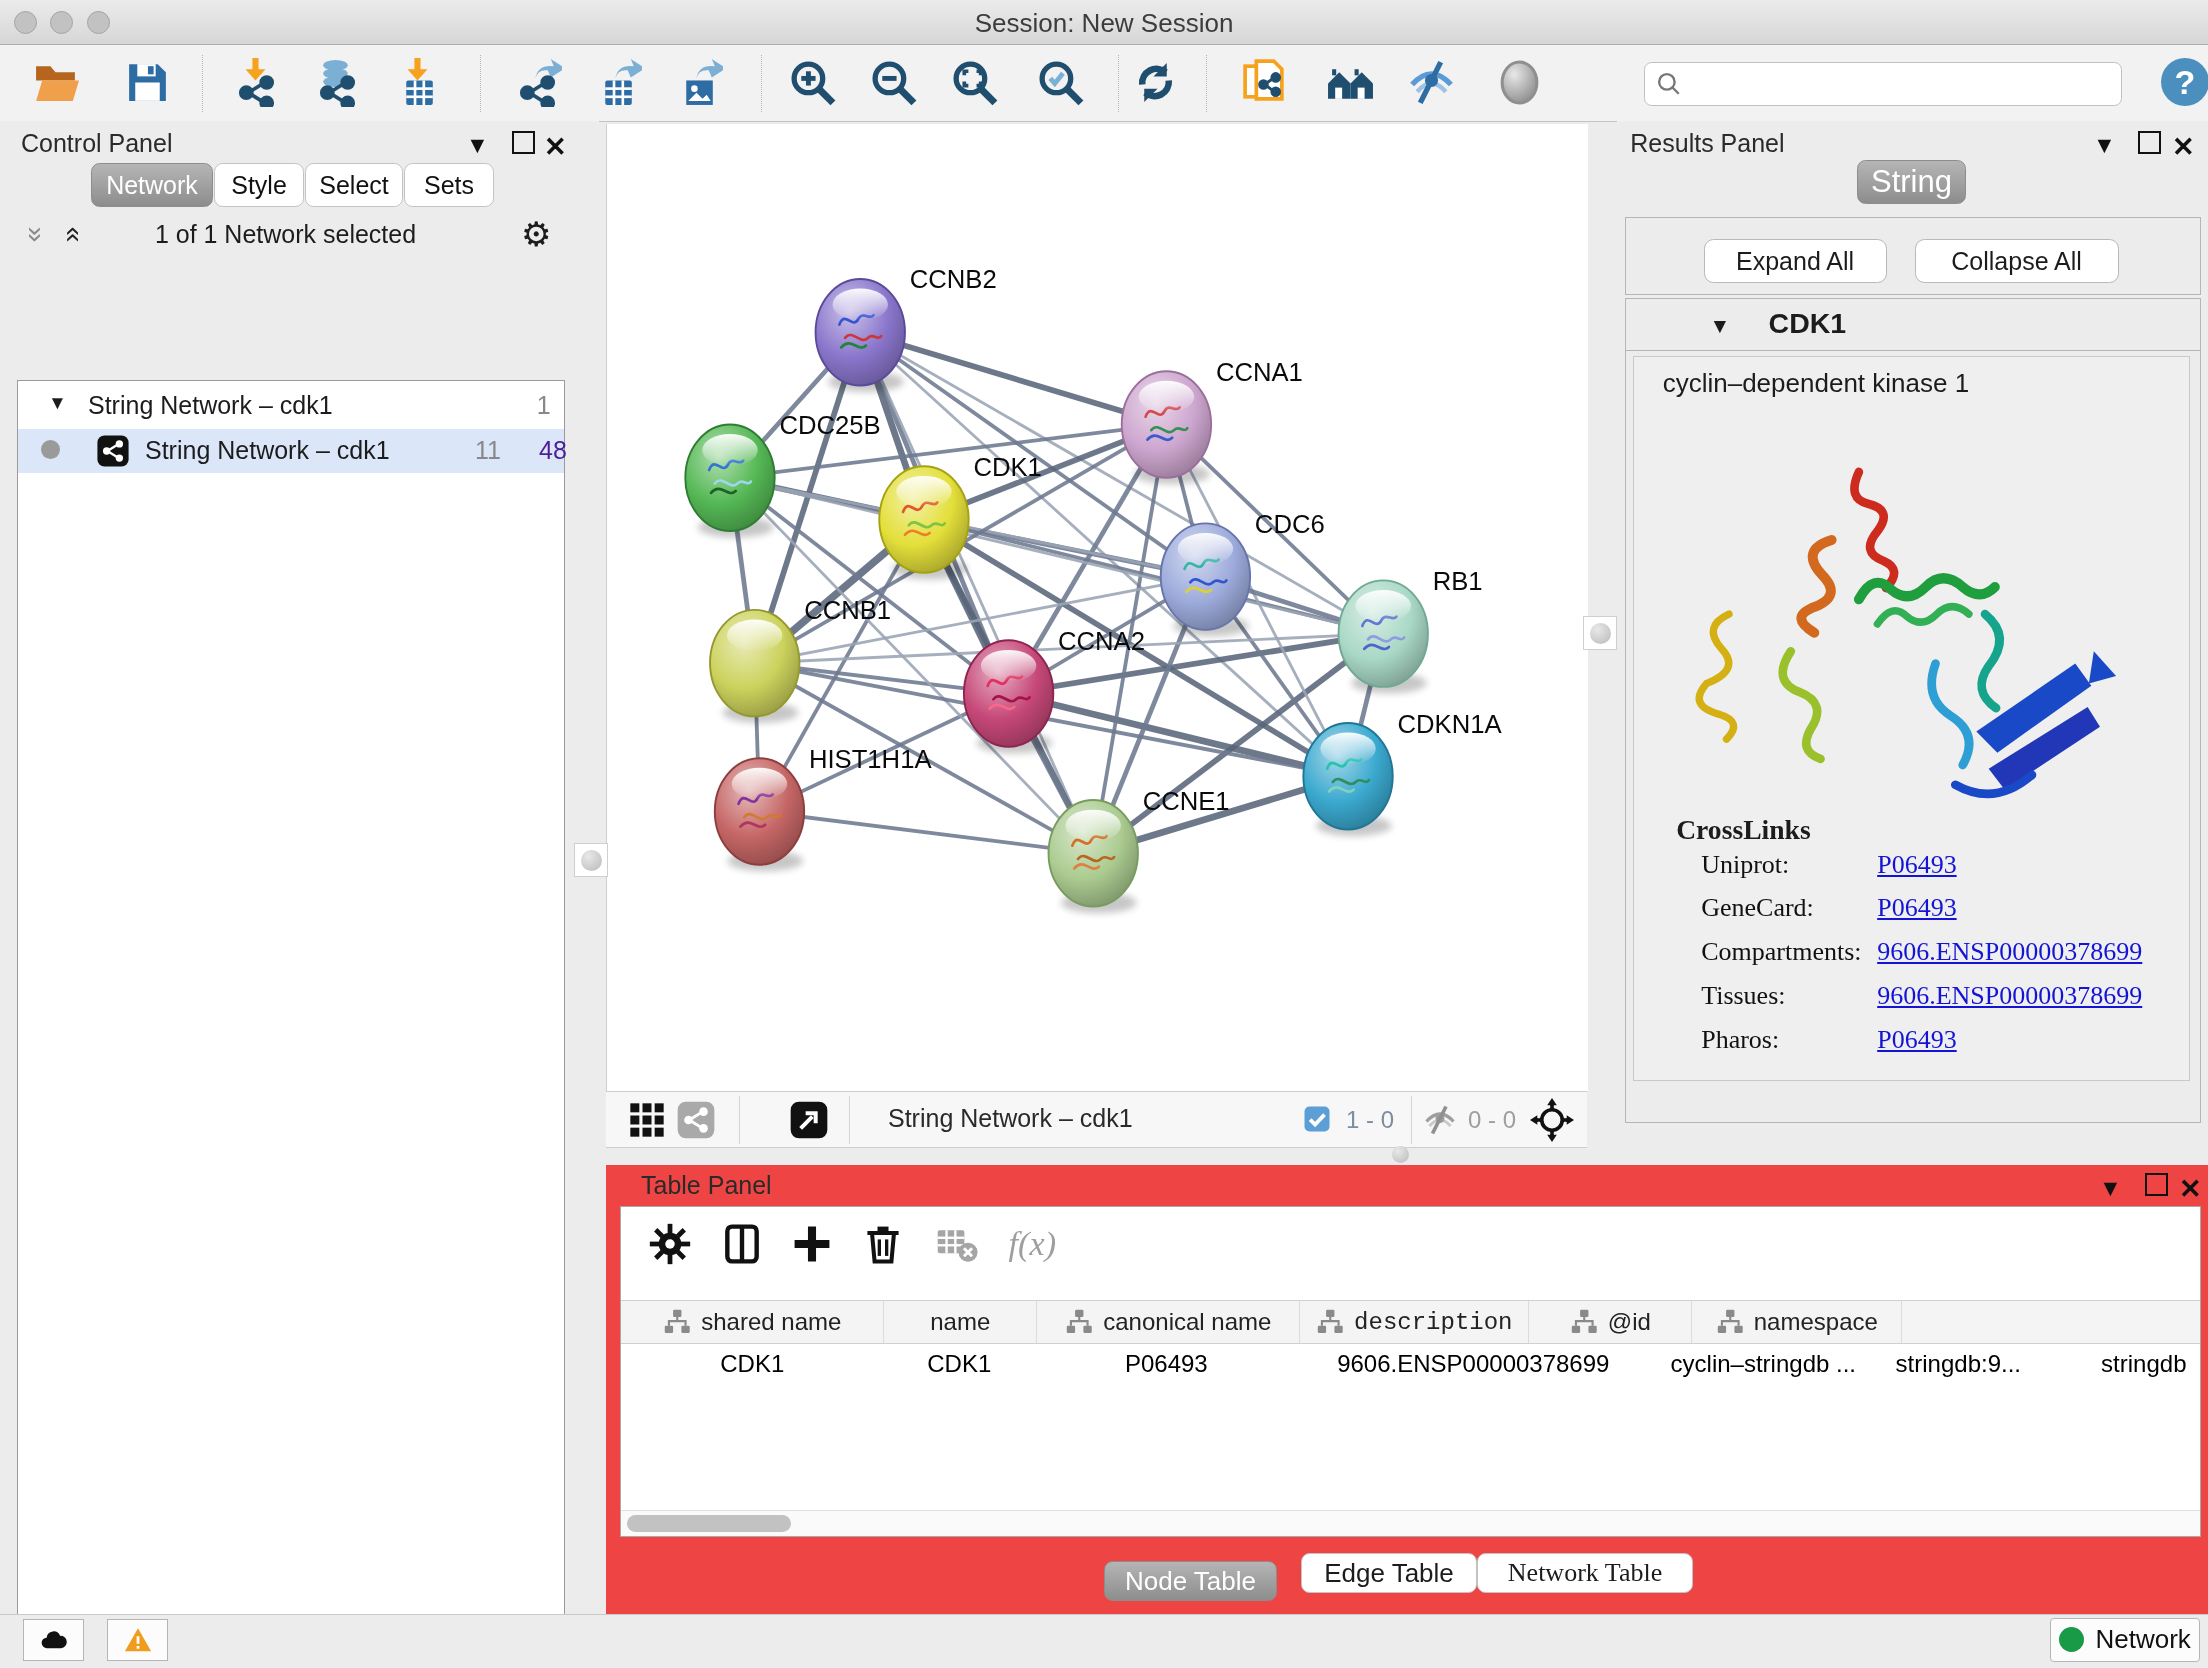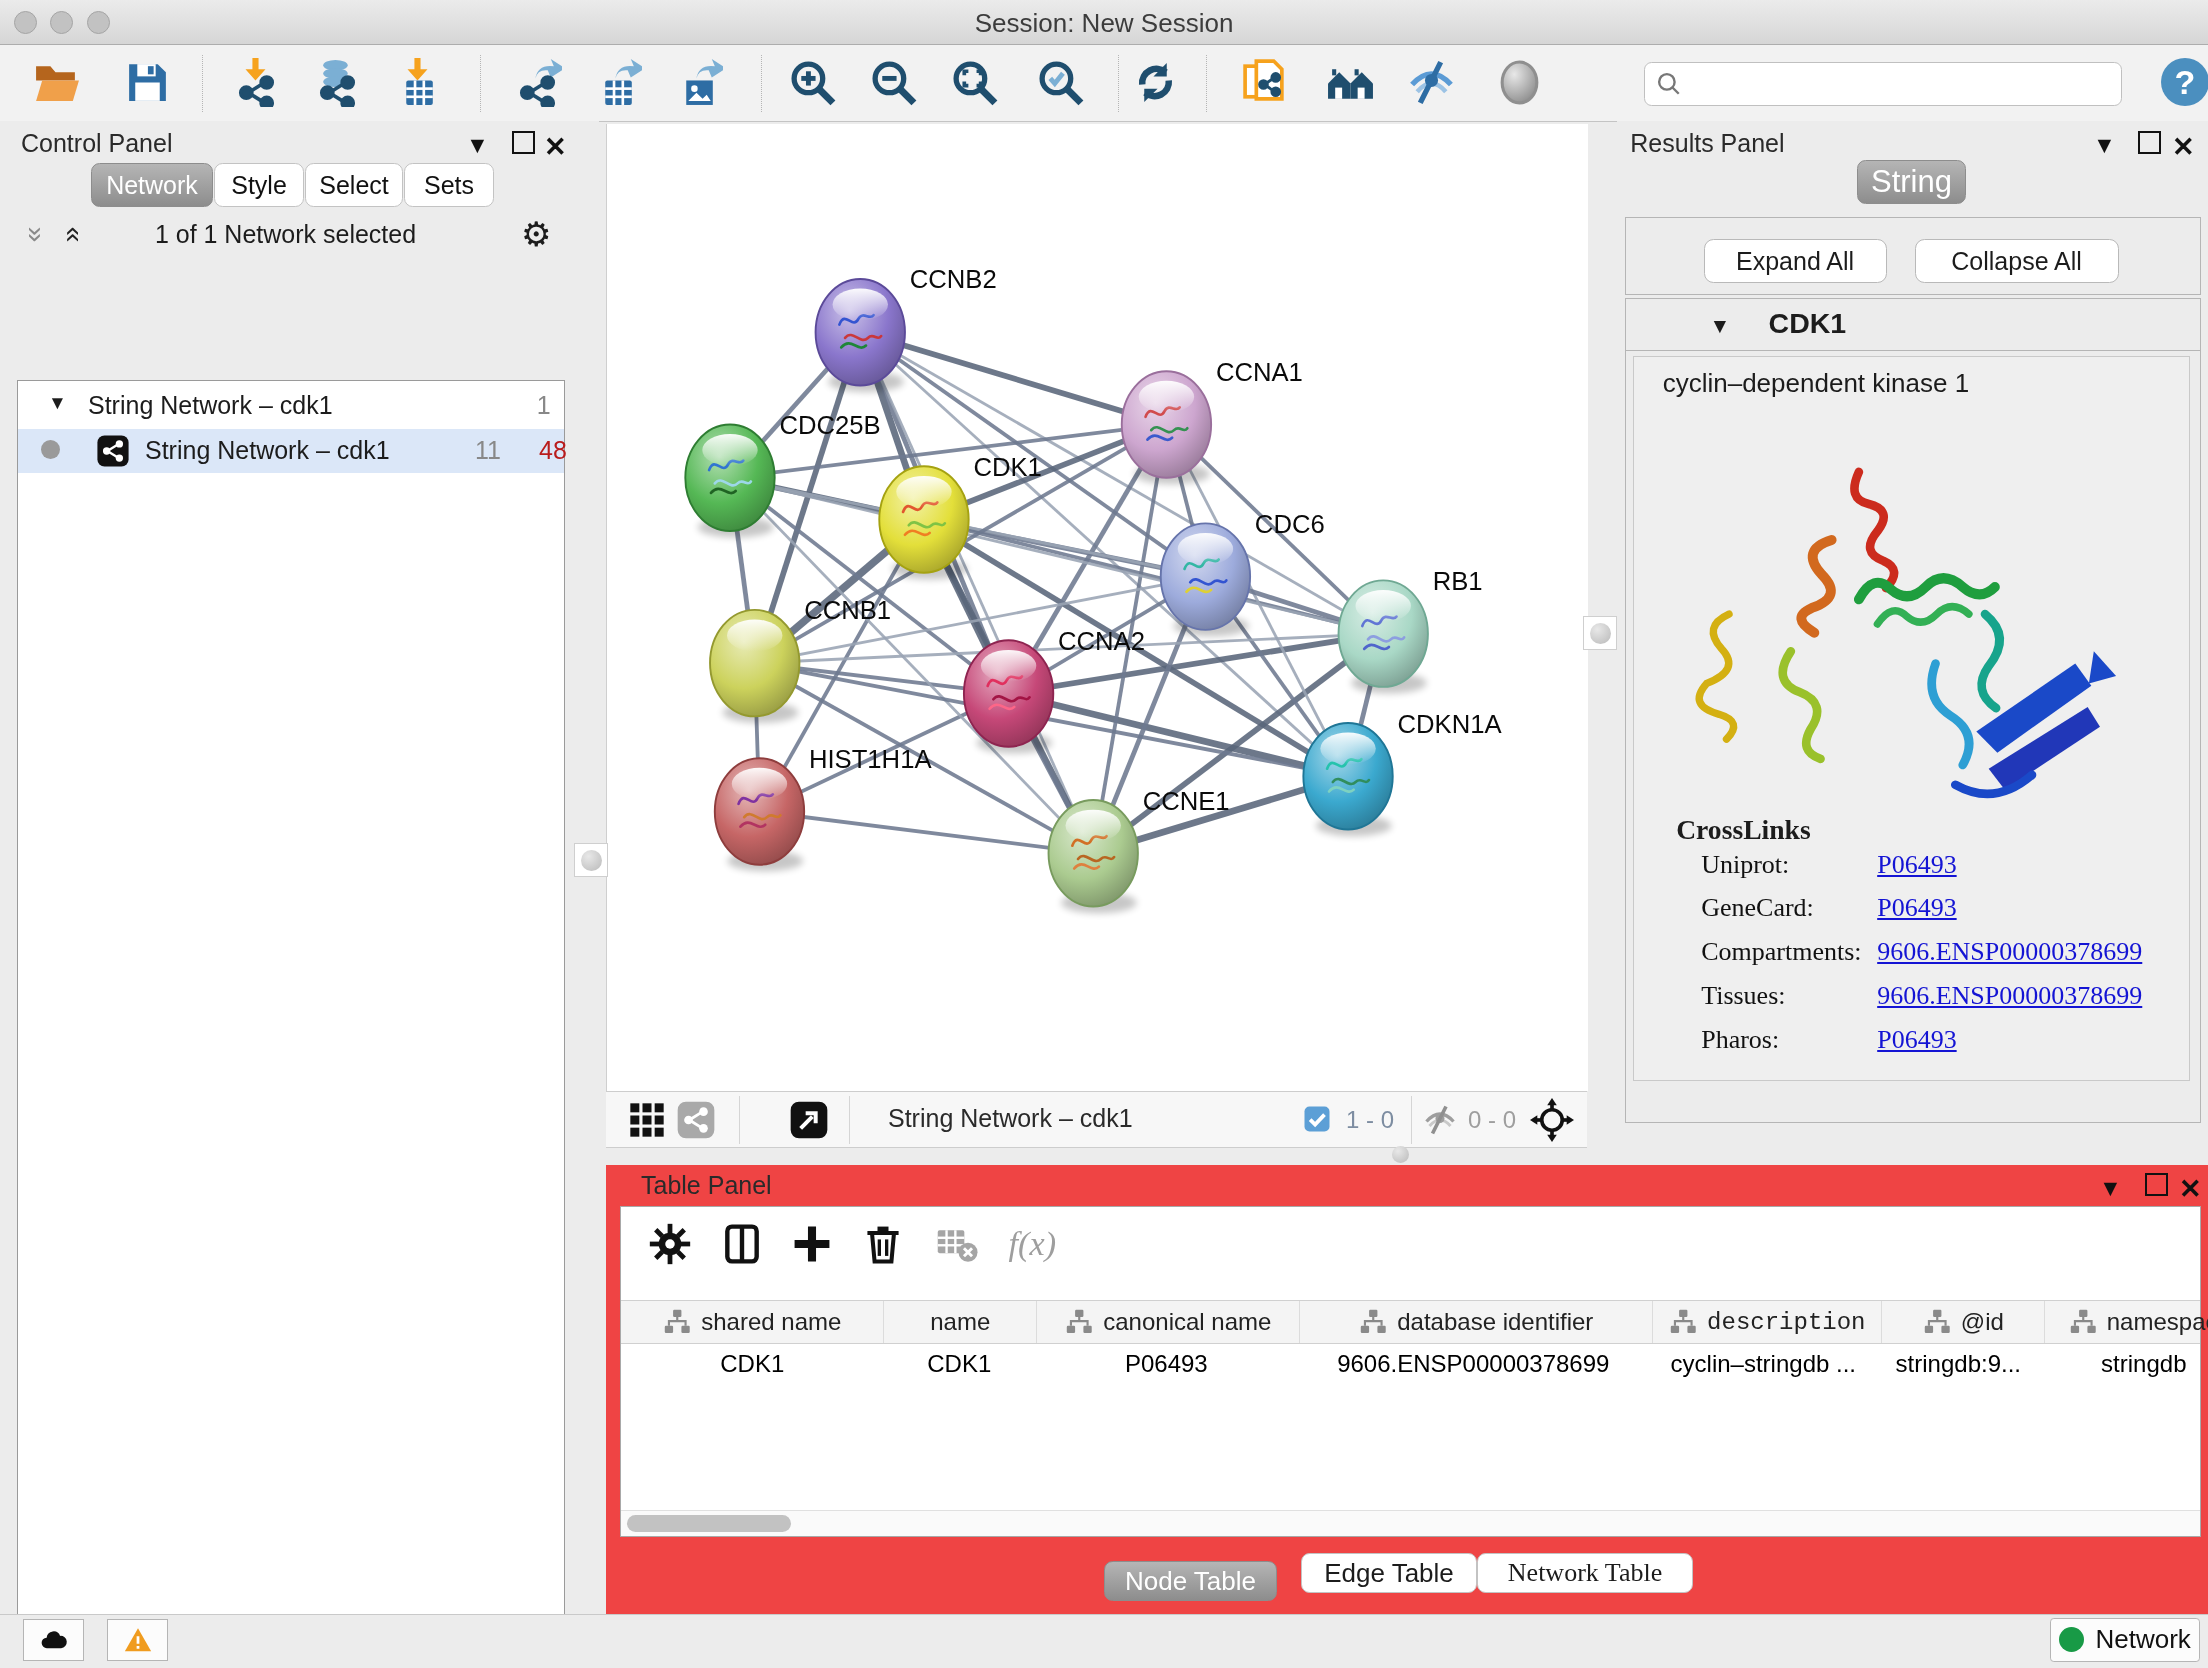--- a/index.html
+++ b/index.html
@@ -302,21 +302,21 @@
               <line x1="8" y1="12" x2="16" y2="7"></line>
               <line x1="8" y1="12" x2="16" y2="17"></line>
             </g>
             <circle cx="7.5" cy="12" r="2.6" fill="#fff"></circle>
             <circle cx="16.5" cy="7" r="2.6" fill="#fff"></circle>
             <circle cx="16.5" cy="17" r="2.6" fill="#fff"></circle>
           </svg>
       </span>
       <span style="position:absolute;left:127px;top:6.7px">String Network – cdk1</span>
       <span style="position:absolute;left:457px;top:6.7px;color:#888">11</span>
-      <span style="position:absolute;left:521px;top:6.7px;color:#b91c1c">48</span>
+      <span style="position:absolute;left:521px;top:6.7px;color:#4c1d95">48</span>
     </div>
   </div>
 </div>
 
 <div id="network-canvas"><svg width="981" height="967" viewBox="0 0 1031 1017">
       <defs>
         <filter id="blur4" x="-50%" y="-50%" width="200%" height="200%">
           <feGaussianBlur stdDeviation="4"></feGaussianBlur>
         </filter>
         <linearGradient id="hl" x1="0" y1="0" x2="0" y2="1">
@@ -748,31 +748,20 @@
           <svg viewBox="0 0 24 24">
             <g fill="#8a8a8a">
               <rect x="8.5" y="1.5" width="7" height="6" rx="1"></rect>
               <rect x="1.5" y="15" width="7" height="6" rx="1"></rect>
               <rect x="15.5" y="15" width="7" height="6" rx="1"></rect>
             </g>
             <path d="M12 7.5v3.5M5 15v-4h14v4" stroke="#8a8a8a" stroke-width="1.8" fill="none"></path>
           </svg>
           <span>canonical name</span>
         </div>
-        <div class="thcell" style="width: 352px;">
-          <svg viewBox="0 0 24 24">
-            <g fill="#8a8a8a">
-              <rect x="8.5" y="1.5" width="7" height="6" rx="1"></rect>
-              <rect x="1.5" y="15" width="7" height="6" rx="1"></rect>
-              <rect x="15.5" y="15" width="7" height="6" rx="1"></rect>
-            </g>
-            <path d="M12 7.5v3.5M5 15v-4h14v4" stroke="#8a8a8a" stroke-width="1.8" fill="none"></path>
-          </svg>
-          <span>database identifier</span>
-        </div>
         <div class="thcell" style="width: 228px; font-family: Liberation Mono, monospace;">
           <svg viewBox="0 0 24 24">
             <g fill="#8a8a8a">
               <rect x="8.5" y="1.5" width="7" height="6" rx="1"></rect>
               <rect x="1.5" y="15" width="7" height="6" rx="1"></rect>
               <rect x="15.5" y="15" width="7" height="6" rx="1"></rect>
             </g>
             <path d="M12 7.5v3.5M5 15v-4h14v4" stroke="#8a8a8a" stroke-width="1.8" fill="none"></path>
           </svg>
           <span>description</span>

